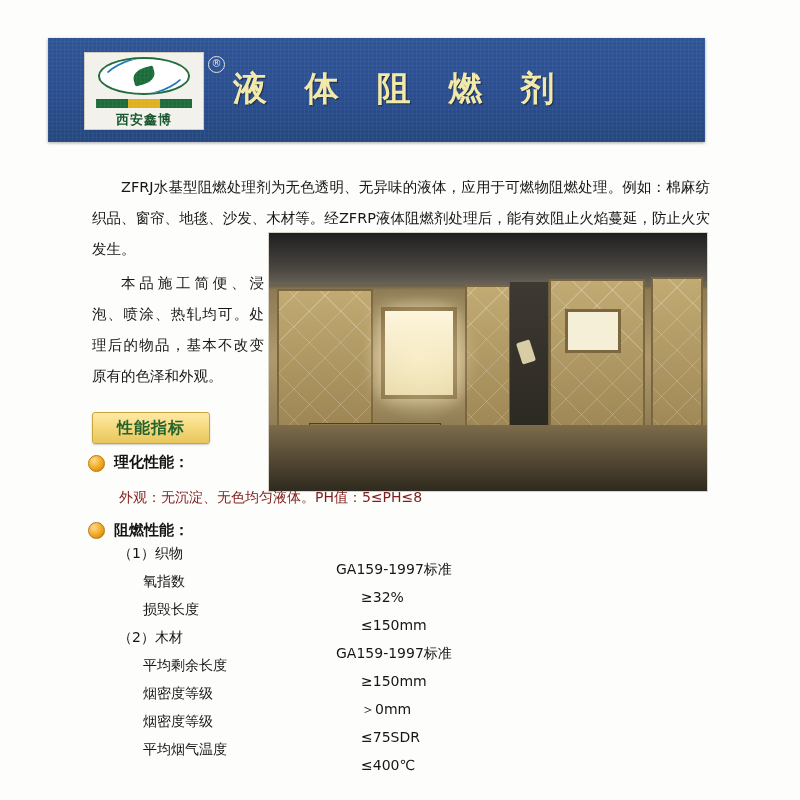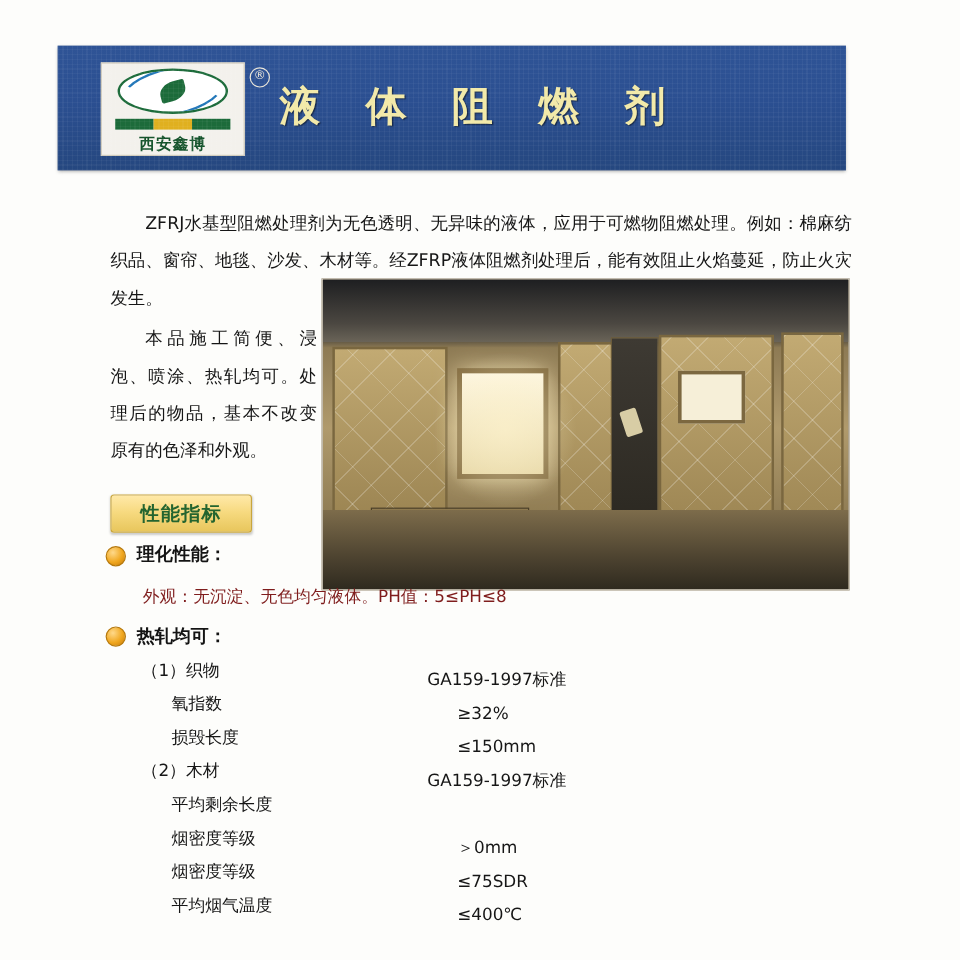--- a/index.html
+++ b/index.html
@@ -302,22 +302,20 @@
     left: 118px;
     top: 545px;
     width: 470px;
     font-family: "DejaVu Sans", sans-serif;
     font-size: 14px;
     color: #161616;
   }
   .spec-row {
     display: flex;
     height: 28px;
-    align-items: center;
-    gap: 20px;
   }
   .spec-row .k {
     width: 218px;
     flex: none;
   }
   .spec-row .v {
     flex: 1;
     margin-top: 16px;
   }
   .indent { padding-left: 25px; }
@@ -368,21 +366,21 @@
   </div>
 
   <div class="bullet-row b1">
     <span class="bullet-dot"></span>
     <span class="bullet-label">理化性能：</span>
   </div>
   <div class="sub-line appearance-line">外观：无沉淀、无色均匀液体。PH值：5≤PH≤8</div>
 
   <div class="bullet-row b2">
     <span class="bullet-dot"></span>
-    <span class="bullet-label">热轧均可：</span>
+    <span class="bullet-label">阻燃性能：</span>
   </div>
 
   <div class="spec">
     <div class="spec-row">
       <div class="k">（1）织物</div>
       <div class="v">GA159-1997标准</div>
     </div>
     <div class="spec-row">
       <div class="k indent">氧指数</div>
       <div class="v">≥32%</div>
@@ -390,20 +388,21 @@
     <div class="spec-row">
       <div class="k indent">损毁长度</div>
       <div class="v">≤150mm</div>
     </div>
     <div class="spec-row">
       <div class="k">（2）木材</div>
       <div class="v">GA159-1997标准</div>
     </div>
     <div class="spec-row">
       <div class="k indent">平均剩余长度</div>
+      <div class="v">≥150mm</div>
     </div>
     <div class="spec-row">
       <div class="k indent">烟密度等级</div>
       <div class="v">＞0mm</div>
     </div>
     <div class="spec-row">
       <div class="k indent">烟密度等级</div>
       <div class="v">≤75SDR</div>
     </div>
     <div class="spec-row">

